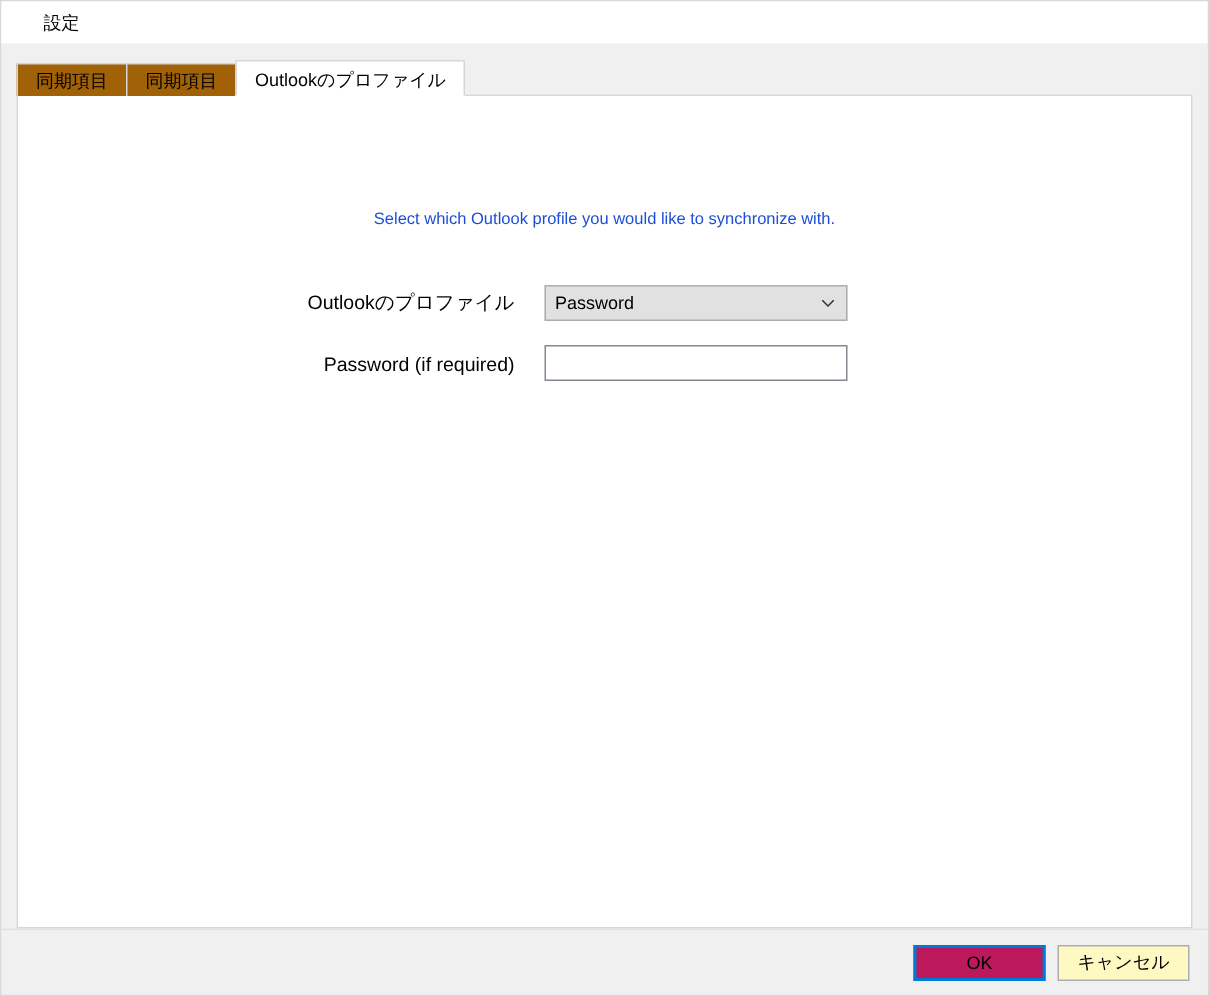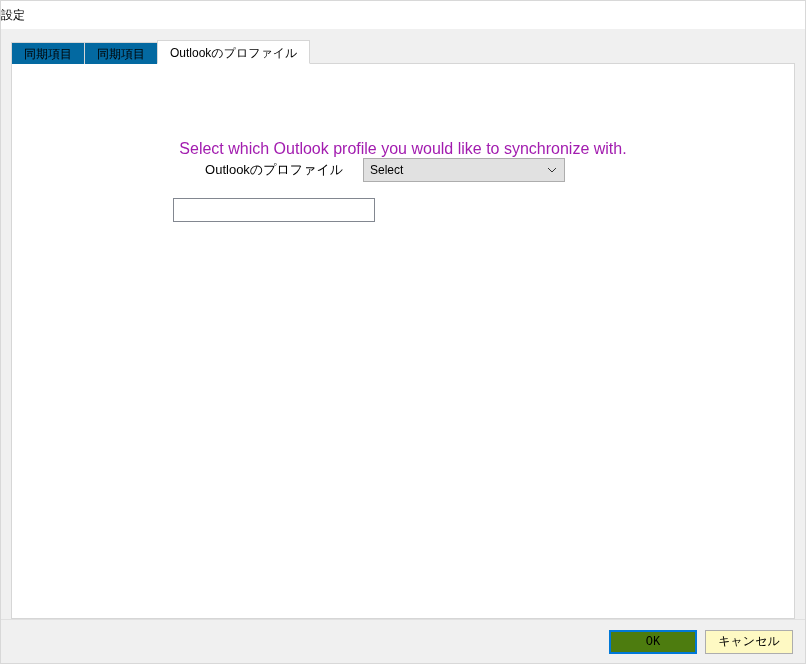--- a/index.html
+++ b/index.html
@@ -19,21 +19,21 @@
       width: 100%;
       height: 100%;
       display: flex;
       flex-direction: column;
       border: 1px solid #d8d8d8;
     }
     .titlebar {
       height: 28px;
       display: flex;
       align-items: center;
-      padding-left: 0;
+      padding-left: 28px;
       background: #ffffff;
       color: #000;
     }
     .client {
       flex: 1;
       background: #f0f0f0;
       padding: 10px 10px 0 10px;
       display: flex;
       flex-direction: column;
     }
@@ -50,21 +50,21 @@
       font-size: 12px;
       color: #000;
       background: #f0f0f0;
       border: 1px solid #d6d6d6;
       border-bottom: none;
       margin-right: -1px;
       cursor: default;
       position: relative;
     }
     .tab.inactive {
-      background: #0369a1;
+      background: #a16207;
       border-color: #d6d6d6;
       height: 22px;
       line-height: 14px;
     }
     .tab.active {
       background: #ffffff;
       border-color: #d6d6d6;
       border-bottom: 1px solid #ffffff;
       height: 24px;
       line-height: 16px;
@@ -77,22 +77,23 @@
       position: relative;
       z-index: 1;
     }
     .panel-content {
       padding-top: 76px;
       display: flex;
       flex-direction: column;
       align-items: center;
     }
     .instruction {
-      color: #a21caf;
-      font-size: 16px;
+      color: #1d4ed8;
+      font-size: 11px;
+      margin-bottom: 38px;
     }
     .form-row {
       display: flex;
       align-items: center;
       width: 460px;
       margin-bottom: 16px;
     }
     .form-label {
       width: 190px;
       text-align: right;
@@ -151,22 +152,21 @@
       background: #fef9c3;
       border: 1px solid #adadad;
       font-size: 12px;
       font-family: inherit;
       color: #000;
       cursor: default;
       padding: 0 12px;
     }
     .btn.default {
       border: 2px solid #0078d7;
-      background: #4d7c0f;
-      font-family: Liberation Mono, monospace;
+      background: #be185d;
     }
   </style>
 </head>
 <body>
 
 <div class="window">
   <div class="titlebar">
     <span>設定</span>
   </div>
 
@@ -185,31 +185,32 @@
 
     <div class="panel">
       <div class="panel-content">
 
         <div class="instruction">Select which Outlook profile you would like to synchronize with.</div>
 
         <div class="form-row">
           <div class="form-label">Outlookのプロファイル</div>
           <div class="form-control">
             <div class="combo">
-              <span class="combo-text">Select</span>
+              <span class="combo-text">Password</span>
               <span class="combo-arrow">
                 <svg width="8" height="5" viewBox="0 0 8 5">
                     <path d="M0 0 L4 4 L8 0" fill="none" stroke="#333" stroke-width="1"></path>
                   </svg>
               </span>
             </div>
           </div>
         </div>
 
         <div class="form-row">
+          <div class="form-label">Password (if required)</div>
           <div class="form-control">
             <input type="password" class="textbox" value="" style="">
           </div>
         </div>
 
       </div>
     </div>
   </div>
 
   <div class="button-bar">

